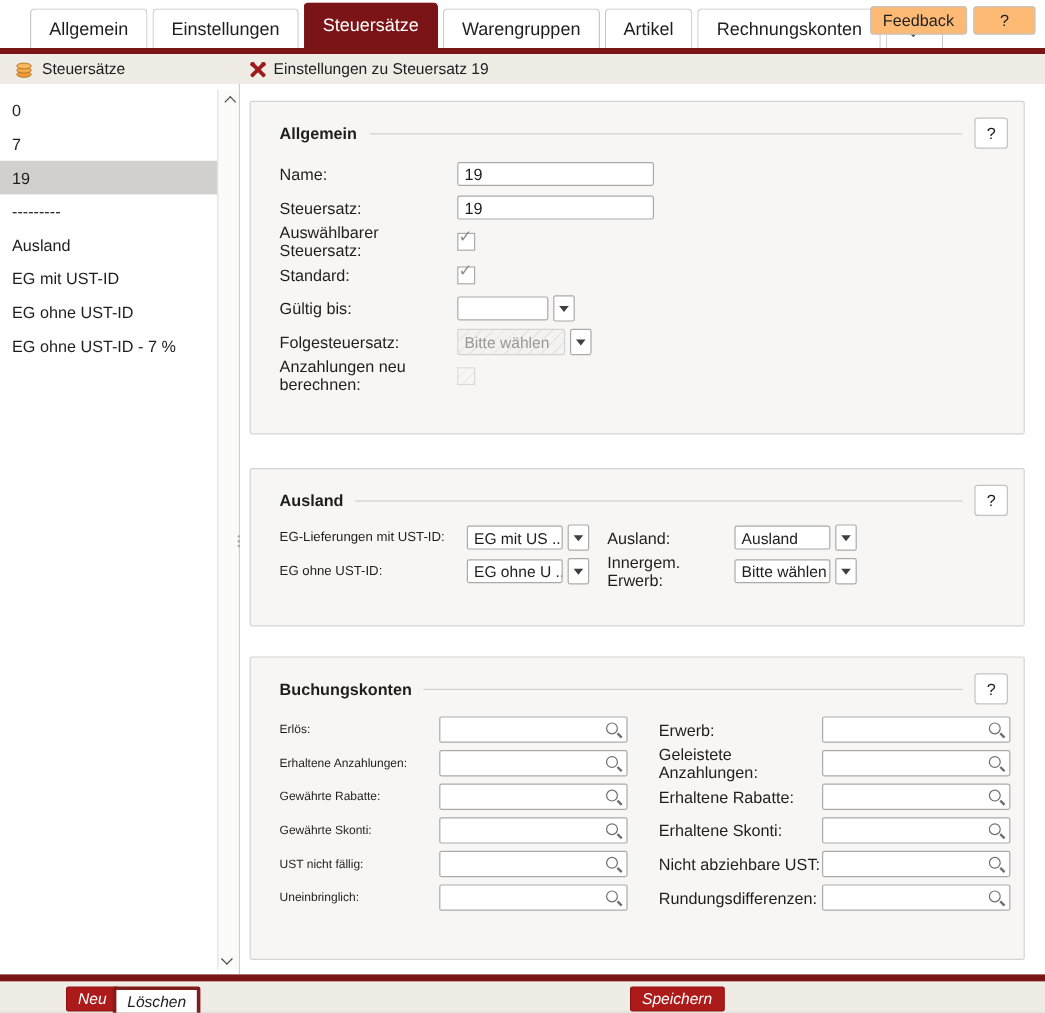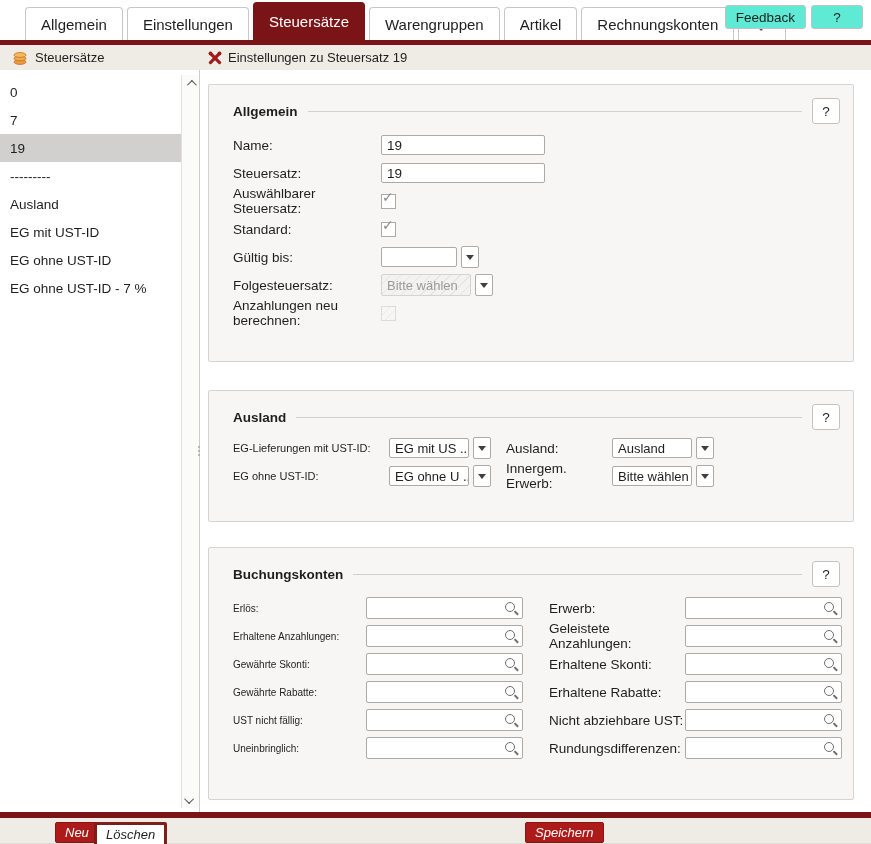--- a/index.html
+++ b/index.html
@@ -13,21 +13,21 @@
   .tabbar{position:absolute;top:0;left:0;right:0;height:40px;border-bottom:5px solid #7a1417;
           display:flex;align-items:flex-end;padding-left:25px;background:#fff;box-sizing:content-box;}
   .tab{height:32px;display:flex;align-items:center;padding:0 15px;margin-right:4px;
        background:#fff;border:1px solid #c9c7c5;border-bottom:none;border-radius:4px 4px 0 0;
        font-size:15px;color:#1e1e1e;cursor:pointer;white-space:nowrap;}
   .tab.active{height:37px;background:#7a1417;border-color:#7a1417;color:#fff;}
   .tab.overflow{width:46px;justify-content:center;padding:0;}
   .chev{width:9px;height:9px;border-left:2px solid #555;border-bottom:2px solid #555;
         transform:rotate(-45deg) translateY(-2px);}
   .topbtns{position:absolute;top:5px;right:8px;display:flex;gap:5px;}
-  .topbtn{height:22px;min-width:30px;padding:0 10px;background:#5eead4;border:1px solid #c5c3c1;
+  .topbtn{height:22px;min-width:30px;padding:0 10px;background:#fdba74;border:1px solid #c5c3c1;
           border-radius:3px;font-size:13.5px;display:flex;align-items:center;justify-content:center;cursor:pointer;}
   
   .subheader{position:absolute;top:45px;left:0;right:0;height:25px;background:#efece6;font-size:13px;}
   .sh-left{position:absolute;left:13px;top:0;height:25px;display:flex;align-items:center;gap:6px;}
   .sh-right{position:absolute;left:208px;top:0;height:25px;display:flex;align-items:center;gap:6px;}
   
   .sidebar{position:absolute;top:70px;left:0;width:199px;height:742px;background:#fff;border-right:1px solid #cfcdcb;}
   .sidelist{position:absolute;top:8px;left:0;right:17px;}
   .sideitem{height:28px;display:flex;align-items:center;padding-left:10px;font-size:13.5px;cursor:pointer;}
   .sideitem.selected{background:#d2d0cf;}
@@ -267,35 +267,35 @@
       <span class="bklabel1">Erhaltene Anzahlungen:</span>
       <div class="acct">
           <span class="mag"></span>
         </div>
       <span class="bklabel2">Geleistete Anzahlungen:</span>
       <div class="acct">
           <span class="mag"></span>
         </div>
     </div>
     <div class="frow">
+      <span class="bklabel1">Gewährte Rabatte:</span>
+      <div class="acct">
+          <span class="mag"></span>
+        </div>
+      <span class="bklabel2">Erhaltene Rabatte:</span>
+      <div class="acct">
+          <span class="mag"></span>
+        </div>
+    </div>
+    <div class="frow">
       <span class="bklabel1">Gewährte Skonti:</span>
       <div class="acct">
           <span class="mag"></span>
         </div>
       <span class="bklabel2">Erhaltene Skonti:</span>
-      <div class="acct">
-          <span class="mag"></span>
-        </div>
-    </div>
-    <div class="frow">
-      <span class="bklabel1">Gewährte Rabatte:</span>
-      <div class="acct">
-          <span class="mag"></span>
-        </div>
-      <span class="bklabel2">Erhaltene Rabatte:</span>
       <div class="acct">
           <span class="mag"></span>
         </div>
     </div>
     <div class="frow">
       <span class="bklabel1">UST nicht fällig:</span>
       <div class="acct">
           <span class="mag"></span>
         </div>
       <span class="bklabel2">Nicht abziehbare UST:</span>

